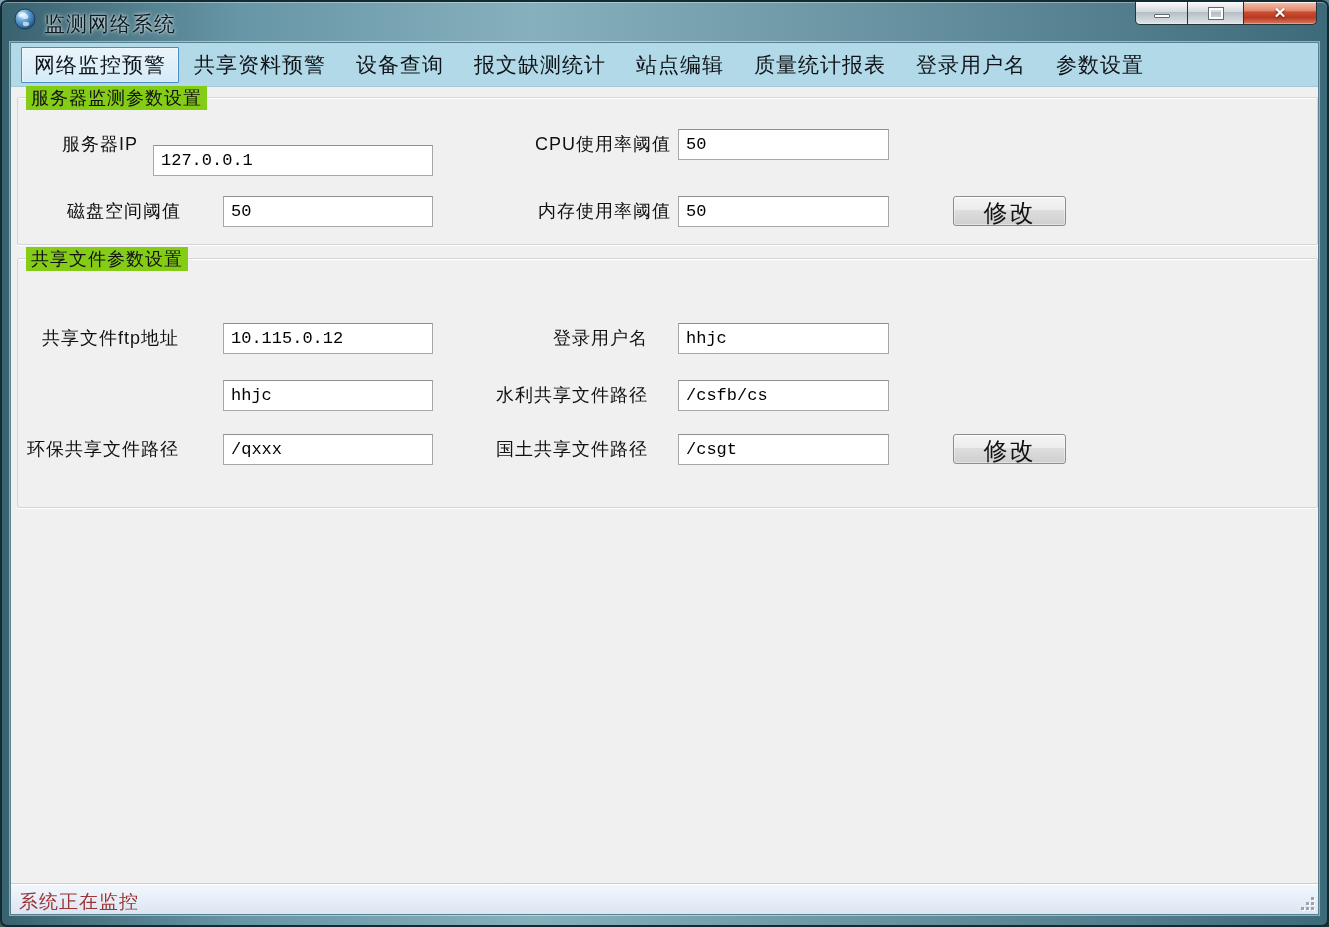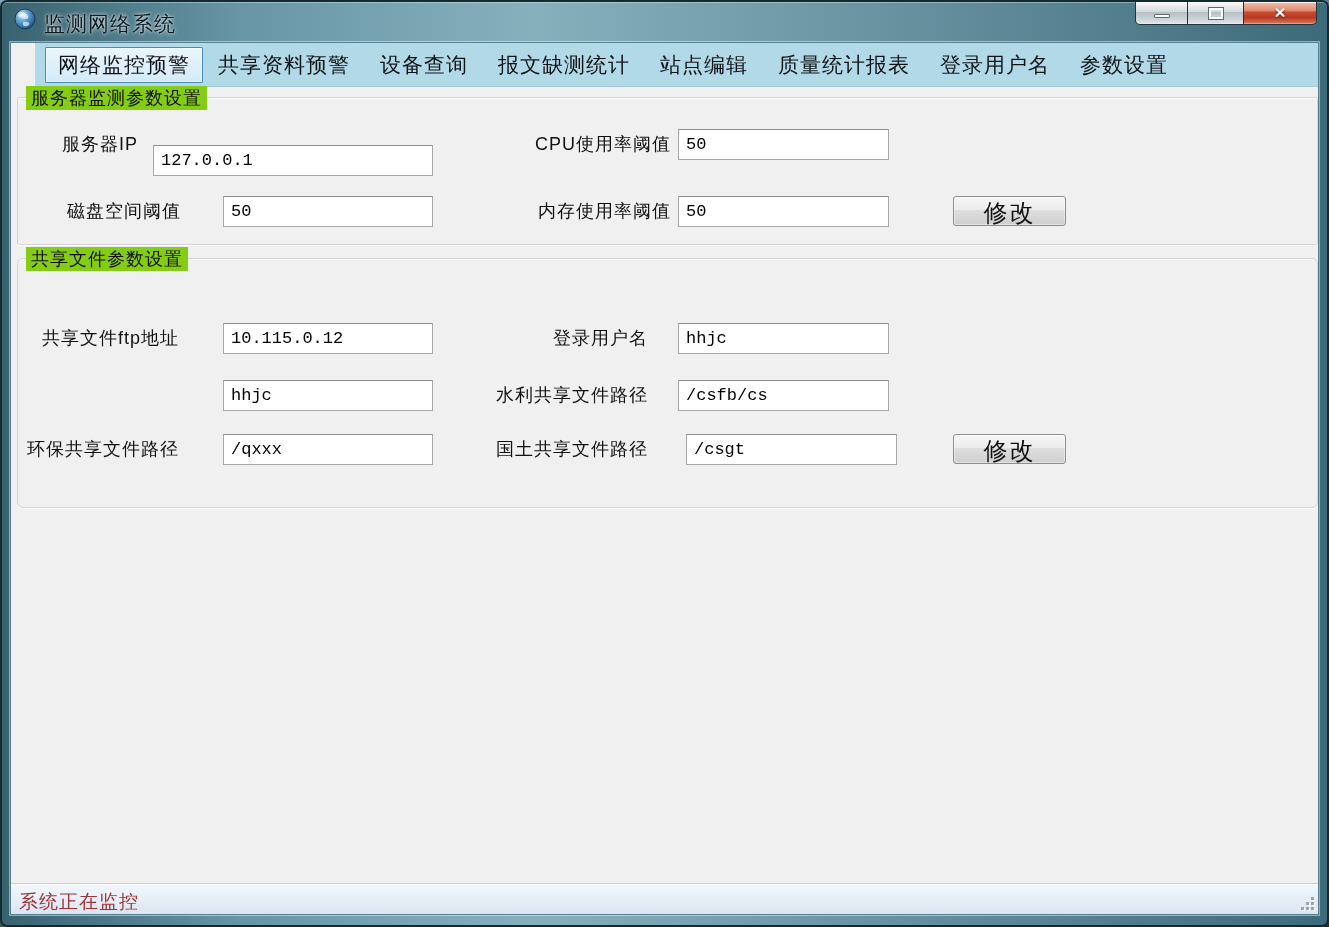--- a/index.html
+++ b/index.html
@@ -44,21 +44,21 @@
   
   .client {
     position:absolute; left:8px; right:8px; top:40px; bottom:10px;
     background:#f0f0f0; border:1px solid #58808e;
     box-shadow: 0 0 0 1px rgba(255,255,255,.45);
   }
   
   .tabstrip {
     position:absolute; left:0; right:0; top:0; height:44px;
     background:#b2d9e8; border-bottom:1px solid #a6c8d6;
-    display:flex; align-items:center; padding-left:10px;margin-left:24px;
+    display:flex; align-items:center; padding-left:10px;
   }
   .tab {
     font-size:21px; color:#101418; padding:0 15px; height:36px;
     display:flex; align-items:center; white-space:nowrap; cursor:default; letter-spacing:1px;
   }
   .tab.selected {
     background: linear-gradient(#eaf5fc,#d4eaf8);
     border:1px solid #4b8cc0; border-radius:1px;
     padding:0 12px; box-shadow: 0 0 0 1px rgba(255,255,255,.4) inset;
   }
@@ -160,34 +160,34 @@
       <div class="fld-label" style="left:0px; top:42px; width:127px;">服务器IP</div>
       <input class="fld-input" style="left: 142px; top: 58px; width: 280px;" value="127.0.0.1">
       <div class="fld-label" style="left:460px; top:42px; width:200px;">CPU使用率阈值</div>
       <input class="fld-input" style="left: 667px; top: 42px; width: 211px;" value="50">
       <div class="fld-label" style="left:0px; top:109px; width:170px;">磁盘空间阈值</div>
       <input class="fld-input" style="left: 212px; top: 109px; width: 210px;" value="50">
       <div class="fld-label" style="left:460px; top:109px; width:200px;">内存使用率阈值</div>
       <input class="fld-input" style="left: 667px; top: 109px; width: 211px;" value="50">
       <button class="btn-modify" style="left:942px; top:109px;">修改</button>
 
-      <div class="groupbox" style="left:6px; top:171px; width:1301px; height:250px;border-radius:6px;">
+      <div class="groupbox" style="left:6px; top:171px; width:1301px; height:250px;">
         <div class="legend">共享文件参数设置</div>
       </div>
       <div class="fld-label" style="left:0px; top:236px; width:168px;">共享文件ftp地址</div>
       <input class="fld-input" style="left: 212px; top: 236px; width: 210px;" value="10.115.0.12">
       <div class="fld-label" style="left:437px; top:236px; width:200px;">登录用户名</div>
       <input class="fld-input" style="left: 667px; top: 236px; width: 211px;" value="hhjc">
       <input class="fld-input" style="left: 212px; top: 293px; width: 210px;" value="hhjc">
       <div class="fld-label" style="left:437px; top:293px; width:200px;">水利共享文件路径</div>
       <input class="fld-input" style="left: 667px; top: 293px; width: 211px;" value="/csfb/cs">
       <div class="fld-label" style="left:0px; top:347px; width:168px;">环保共享文件路径</div>
       <input class="fld-input" style="left: 212px; top: 347px; width: 210px;" value="/qxxx">
       <div class="fld-label" style="left:437px; top:347px; width:200px;">国土共享文件路径</div>
-      <input class="fld-input" style="left: 667px; top: 347px; width: 211px; margin-left: 8px;" value="/csgt">
+      <input class="fld-input" style="left: 667px; top: 347px; width: 211px;" value="/csgt">
       <button class="btn-modify" style="left:942px; top:347px;">修改</button>
     </div>
 
     <div class="statusbar">
       <div class="status-text">系统正在监控</div>
       <div class="resize-grip">
         <span class="g1"></span>
           <span class="g2"></span>
           <span class="g3"></span>
         <span class="g4"></span>

